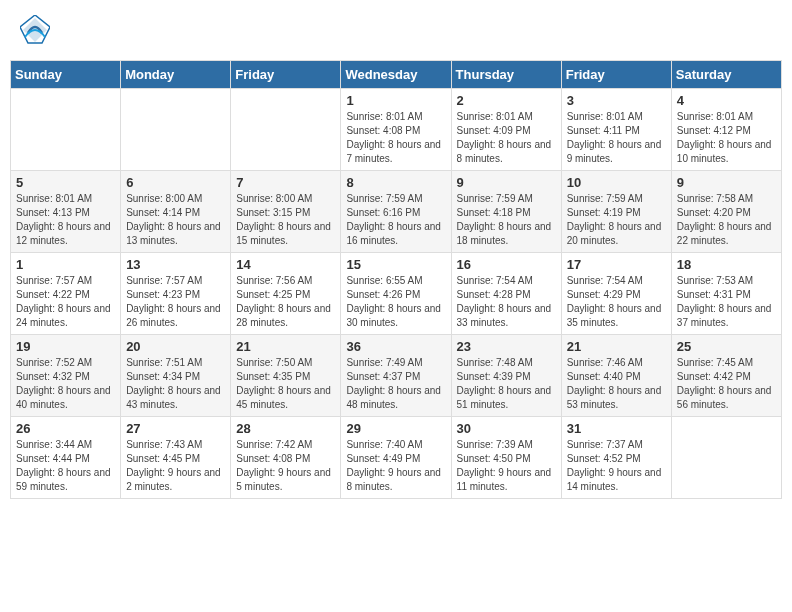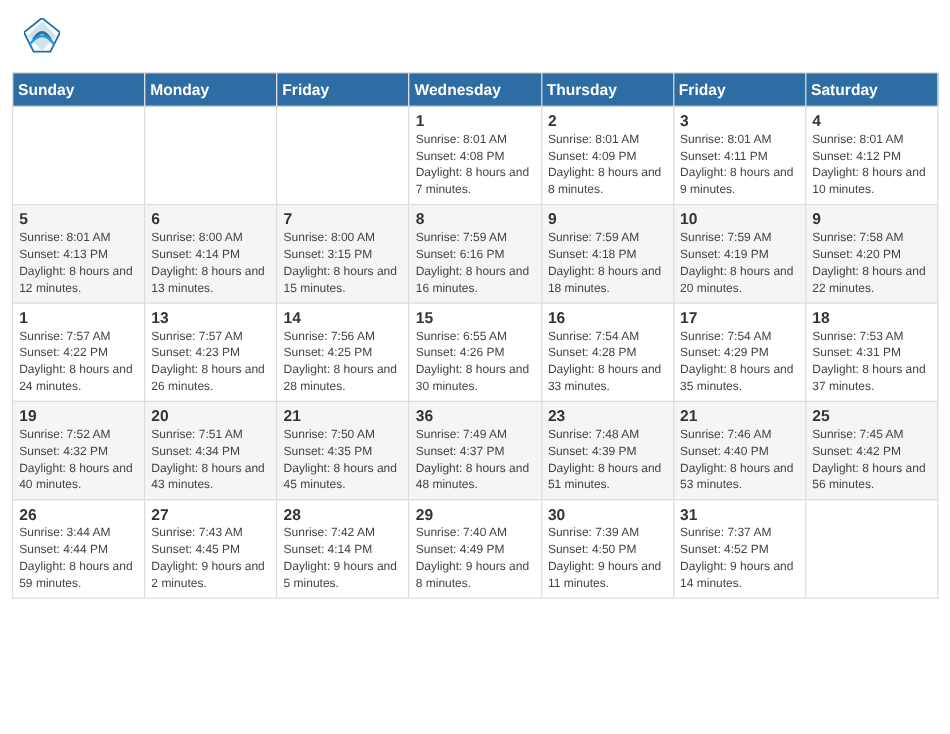--- a/index.html
+++ b/index.html
@@ -327,21 +327,21 @@
         <td>
           <span class="day-num">27</span>
           <div class="day-info">Sunrise: 7:43 AM
 Sunset: 4:45 PM
 Daylight: 9 hours
 and 2 minutes.</div>
         </td>
         <td>
           <span class="day-num">28</span>
           <div class="day-info">Sunrise: 7:42 AM
-Sunset: 4:14 PM
+Sunset: 4:08 PM
 Daylight: 9 hours
 and 5 minutes.</div>
         </td>
         <td>
           <span class="day-num">29</span>
           <div class="day-info">Sunrise: 7:40 AM
 Sunset: 4:49 PM
 Daylight: 9 hours
 and 8 minutes.</div>
         </td>

